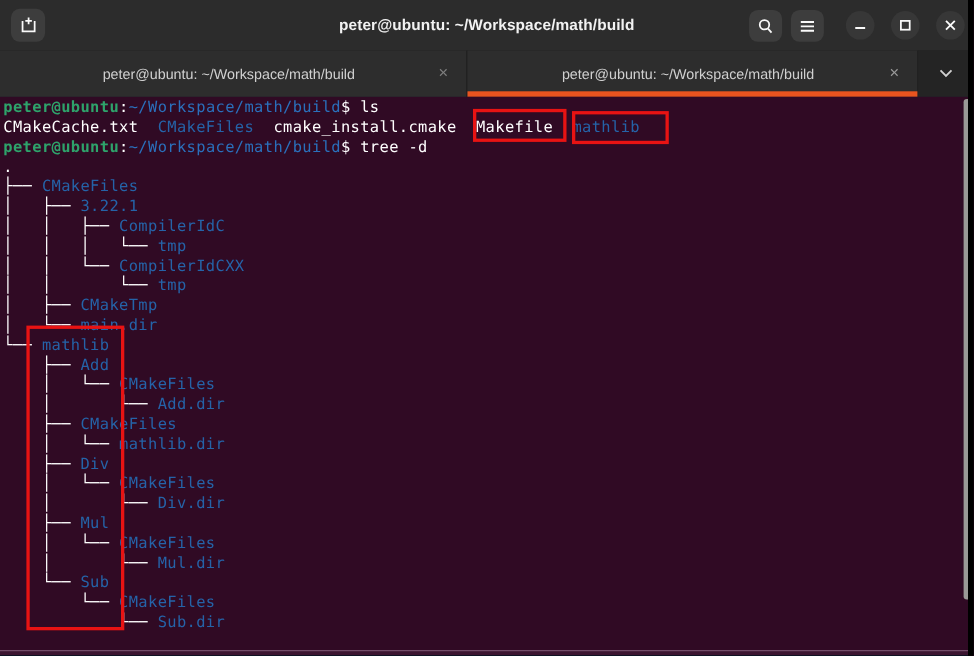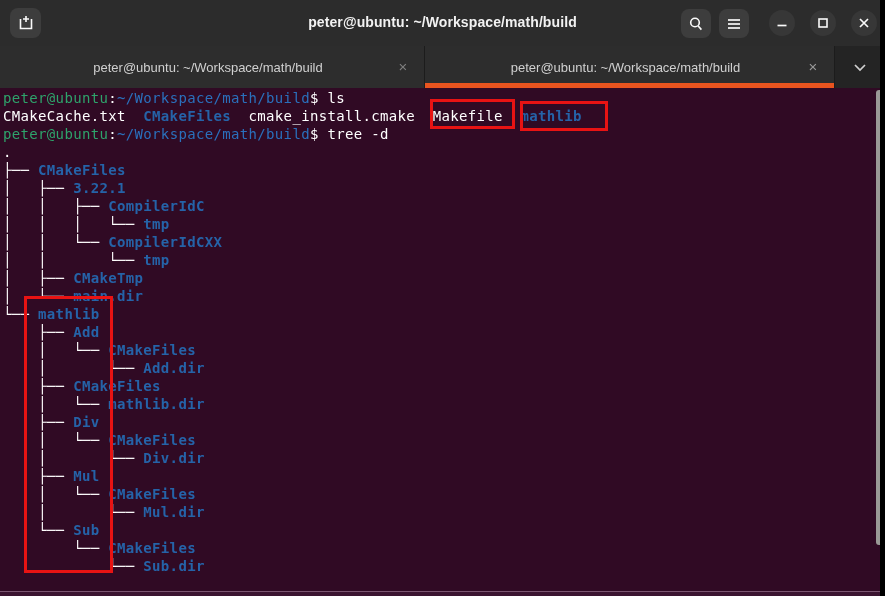--- a/index.html
+++ b/index.html
@@ -59,23 +59,23 @@
     background:#300a24;overflow:hidden;
   }
   .term-content{
     position:absolute;left:0;top:1px;padding-left:3px;
     font-family:"DejaVu Sans Mono","Liberation Mono",monospace;
     font-size:14px;line-height:18px;letter-spacing:0.34px;
     white-space:pre;color:#ffffff;
   }
   .tline{height:18px;}
   .c-w{color:#ffffff;}
-  .c-g{color:#2ea36b;font-weight:normal;}
+  .c-g{color:#2ea36b;font-weight:bold;}
   .c-p{color:#2a70bc;font-weight:normal;}
-  .c-d{color:#2563a8;font-weight:bold;}
+  .c-d{color:#2563a8;font-weight:normal;}
   .redbox{
     position:absolute;border:3px solid #e81313;box-sizing:border-box;
     pointer-events:none;
   }
   .scroll-thumb{
     position:absolute;right:3px;top:2px;width:6px;height:455px;
     background:#9a9996;border-radius:3px;cursor:pointer;
   }
   .bottom-strip{
     position:absolute;left:0;bottom:0;width:885px;height:5px;

